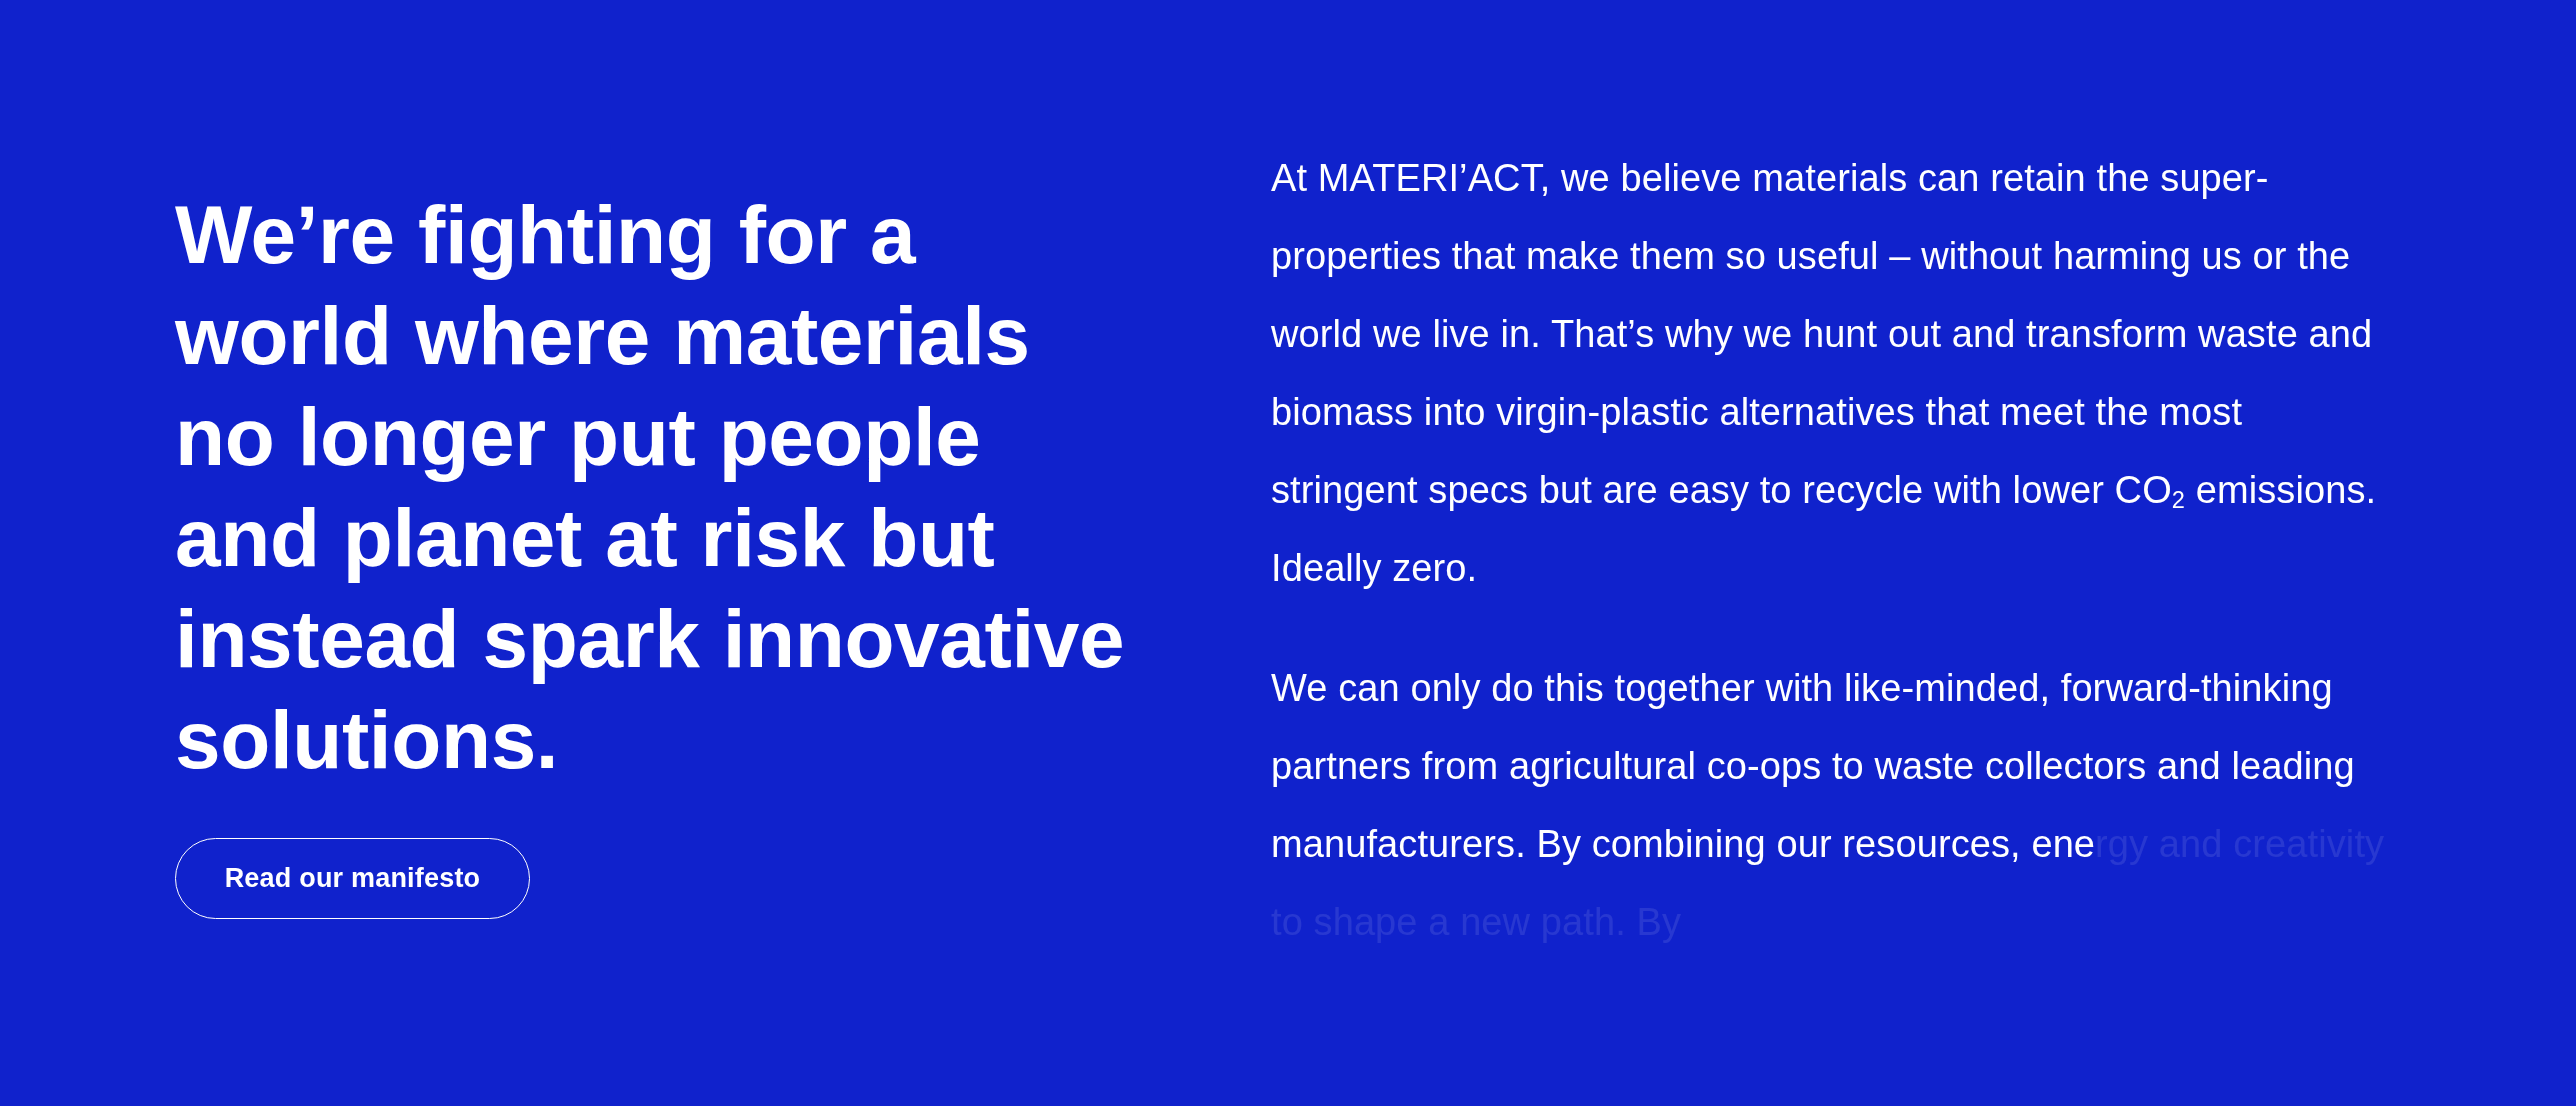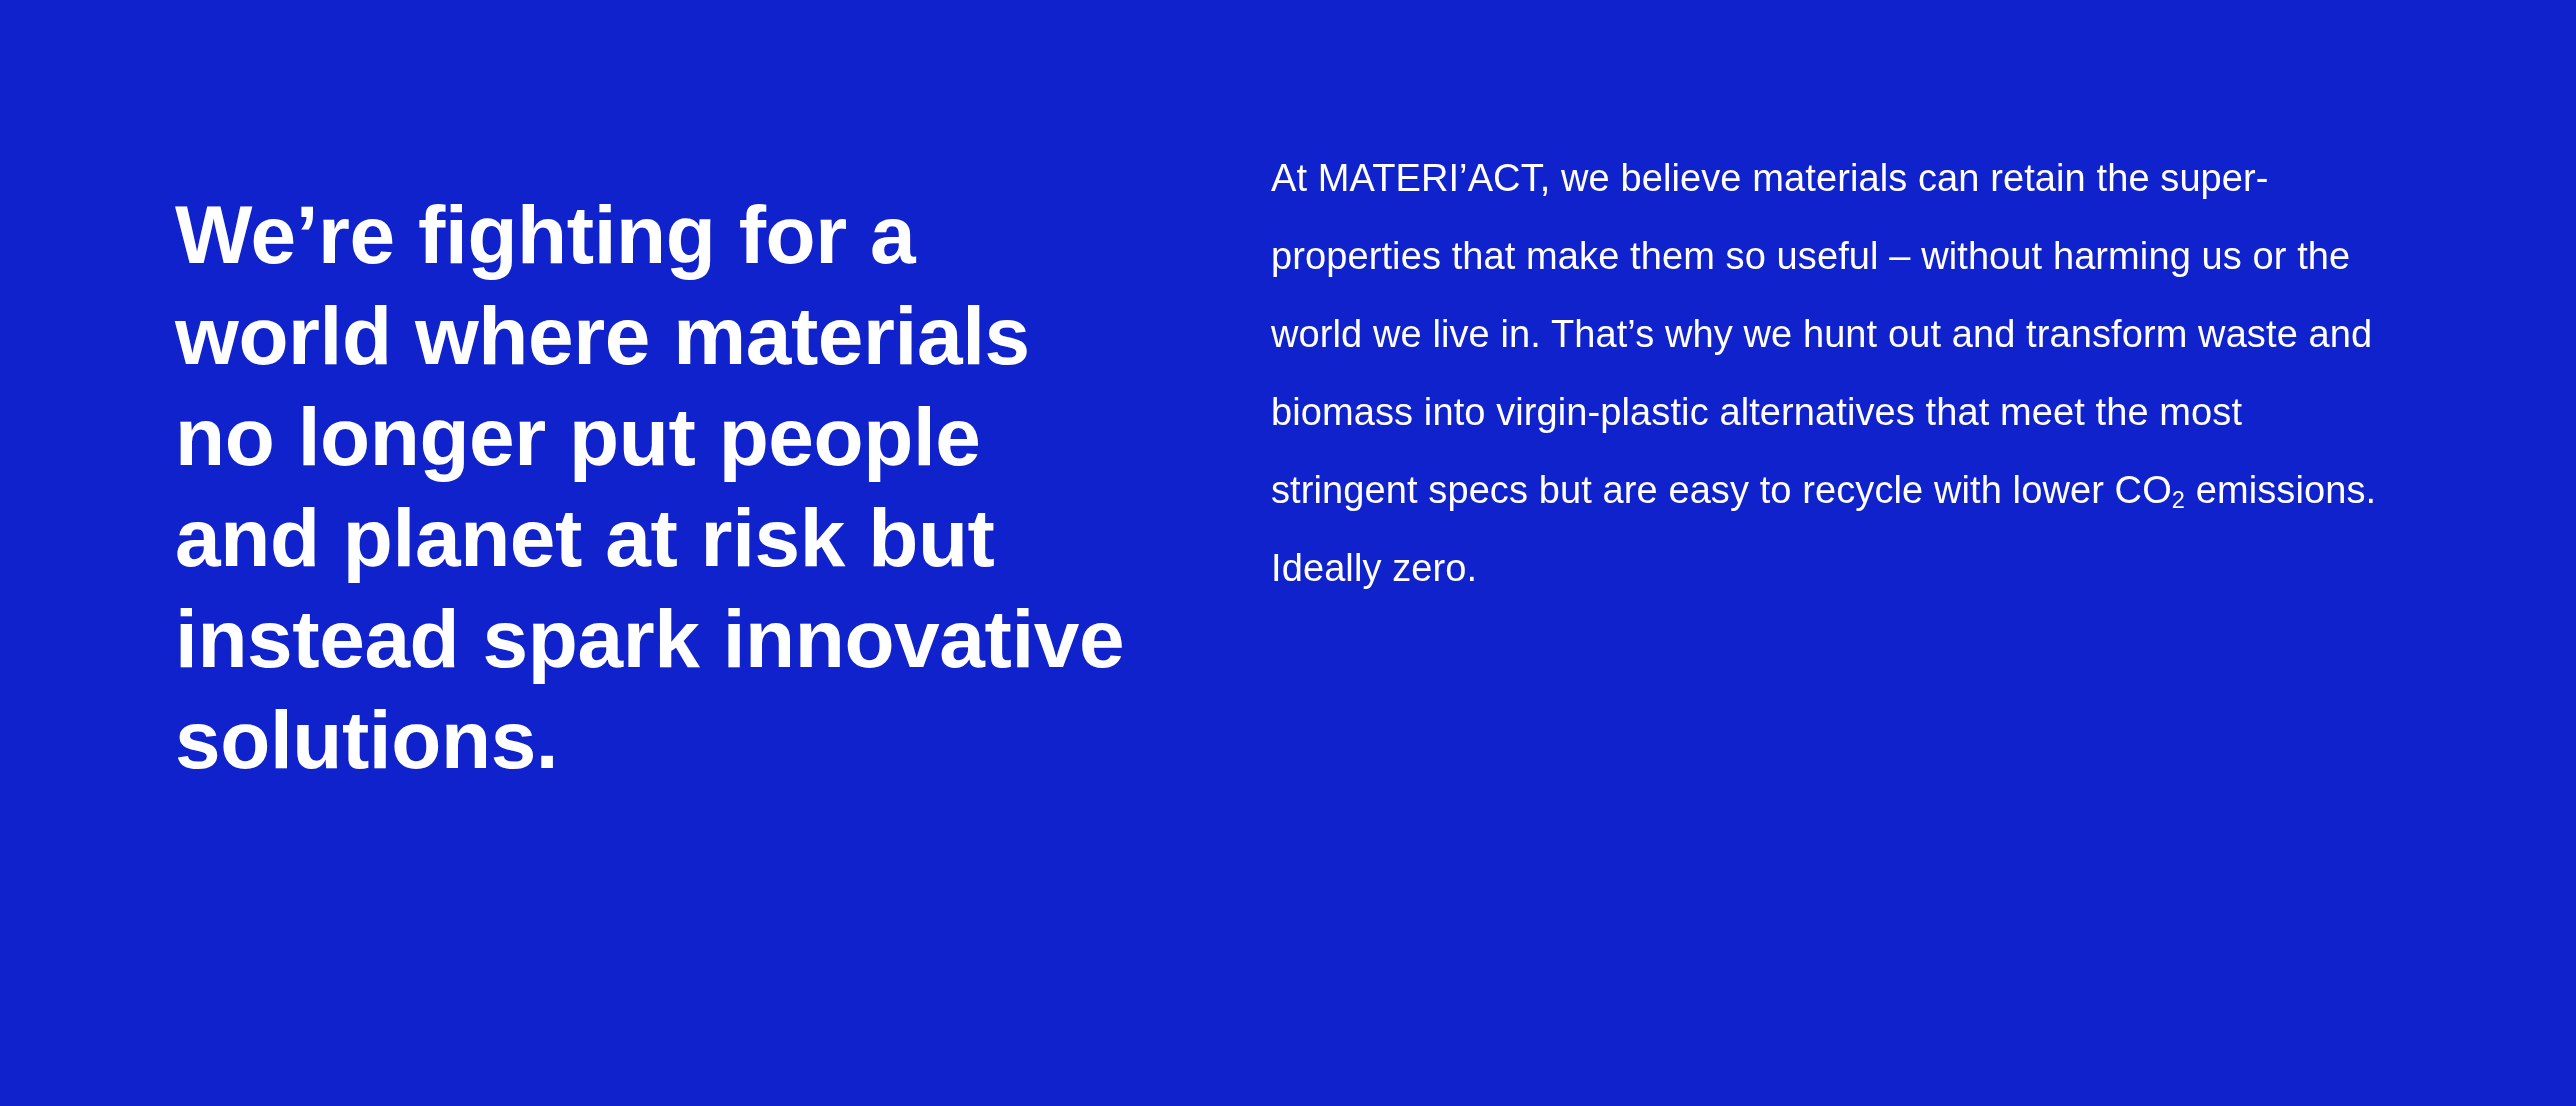--- a/index.html
+++ b/index.html
@@ -98,26 +98,30 @@
 </style>
 </head>
 <body>
 
 <div class="hero">
 
   <div class="hero-left">
 
     <h1 class="headline">We’re fighting for a world where materials no longer put people and planet at risk but instead spark innovative solutions.</h1>
 
+    <button class="manifesto-button">Read our manifesto</button>
 
   </div>
 
   <div class="hero-right">
 
     <p class="body-paragraph">
       <span>At MATERI’ACT, we believe materials can retain the super-properties that make them so useful – without harming us or the world we live in. That’s why we hunt out and transform waste and biomass into virgin-plastic alternatives that meet the most stringent specs but are easy to recycle with lower CO</span><sub>2</sub><span> emissions. Ideally zero.</span><span class="reveal-dim"></span>
     </p>
 
+    <p class="body-paragraph">
+      <span>We can only do this together with like-minded, forward-thinking partners from agricultural co-ops to waste collectors and leading manufacturers. By combining our resources, ene</span><span class="reveal-dim">rgy and creativity to shape a new path. By</span>
+    </p>
 
   </div>
 
 </div>
 
 
 </body></html>

